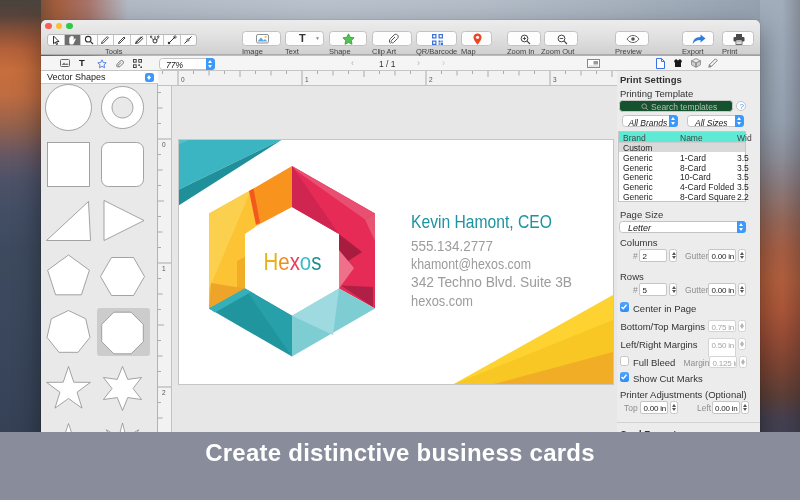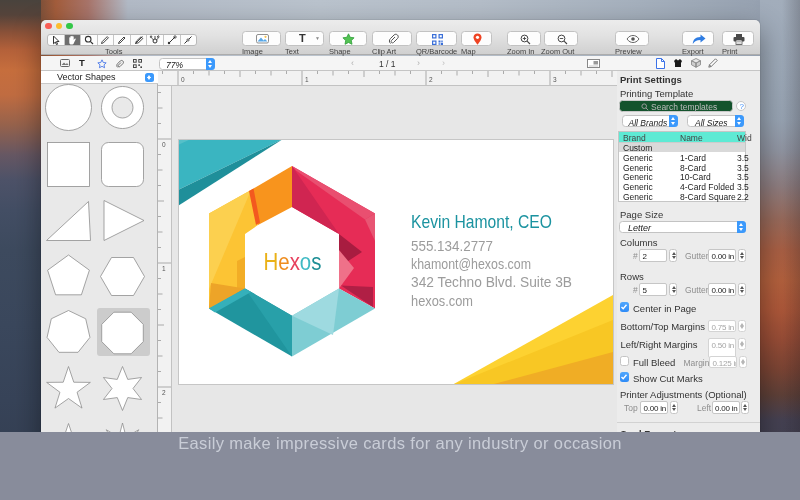--- a/index.html
+++ b/index.html
@@ -69,21 +69,21 @@
   .dis:after { border-top-color:#b5b5b5 !important; }
 
   .cbx { position:absolute; width:9.5px; height:9.5px; border-radius:2.5px;
     background:linear-gradient(180deg,#51a7fd,#2e8bf7); }
   .cbx svg { position:absolute; left:0.8px; top:1px; }
   .cbx-off { position:absolute; width:9.5px; height:9.5px; border-radius:2.5px;
     background:#fff; border:1px solid #c4c4c4; }
 
   #sidebar { left:0; top:51px; width:117px; height:429px; background:#e9e9e9; border-right:1px solid #b3b3b3; }
   #vecshapes { left:0; top:0; width:117px; height:13px; background:#fff; border-bottom:1px solid #c9c9c9;
-     font-size:9px; color:#222; line-height:13px; padding-left:16px; }
+     font-size:9px; color:#222; line-height:13px; padding-left:6px; }
   .cell { position:absolute; width:53px; height:48px; }
   .selcell { background:#cccccc; border-radius:3px; }
 
   #hruler { left:117px; top:51px; width:459px; height:15px; background:#f2f2f2; border-bottom:1px solid #c2c2c2;
     overflow:hidden; }
   #vruler { left:117px; top:66px; width:14px; height:365px; background:#f2f2f2; border-right:1px solid #c2c2c2;
     overflow:hidden; }
   .rnum { position:absolute; font-size:6.5px; color:#555; }
 
   #canvas { left:131px; top:66px; width:445px; height:365px; background:#e7e7e7; }
@@ -513,14 +513,14 @@
       <div class="nfield" style="left:23px;top:330px;width:28px;height:13px;">0.00 in</div>
       <div class="gstep" style="left:52.5px;top:330px;height:13px;"></div>
       <div class="pgray" style="left:80px;top:332px;">Left</div>
       <div class="nfield" style="left:94.5px;top:330px;width:28px;height:13px;">0.00 in</div>
       <div class="gstep" style="left:123.5px;top:330px;height:13px;"></div>
       <div class="abs" style="left:0;top:351px;width:143px;height:1px;background:#d2d2d2;"></div>
       <div class="plabel" style="left:3px;top:356.5px;font-weight:bold;">Card Format</div>
     </div>
   </div>
   <div id="banner" class="abs">
-    <p>Easily make impressive cards for any industry or occasion</p>
+    <h1>Create distinctive business cards</h1>
   </div>
 
 </body></html>

